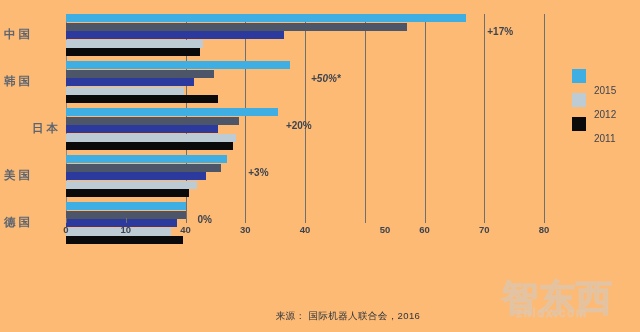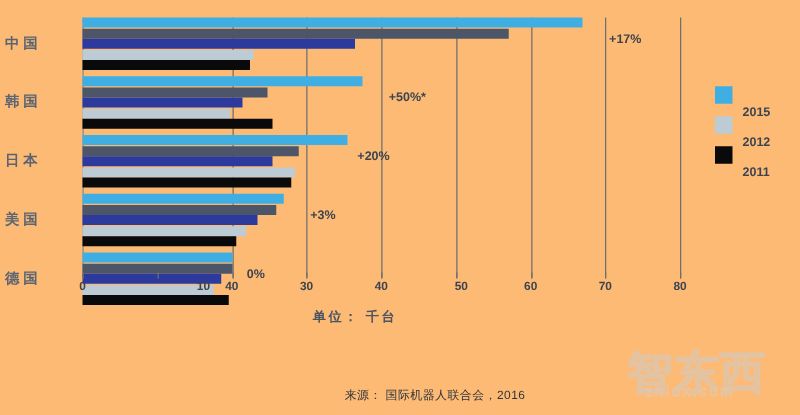--- a/index.html
+++ b/index.html
@@ -88,21 +88,21 @@
     height: 24px;
   }
   .legend-swatch {
     width: 14px; height: 14px;
     flex: 0 0 14px;
   }
   .legend-text {
     margin-left: 8px;
     font-size: 10px;
     color: #3d4450;
-    font-weight: 700;
+    font-weight: 400;
     margin-top: 28px;
   }
 
   
   #unit-label {
     position: absolute;
     left: 0; top: 247px;
     width: 640px;
     text-align: center;
     padding-right: 72px;
@@ -145,21 +145,21 @@
   }
 </style>
 </head>
 <body>
 
 <div id="chart-root">
 
   <div id="cat-labels">
       <div class="cat-label" style="top: 27.2px;">中国</div>
       <div class="cat-label" style="top: 74.2px;">韩国</div>
-      <div class="cat-label" style="top: 121.2px;">日本</div>
+      <div class="cat-label" style="top: 121.2px; margin-left: 28px;">日本</div>
       <div class="cat-label" style="top: 168.2px;">美国</div>
       <div class="cat-label" style="top: 215.2px;">德国</div>
     </div>
 
   <div id="plot">
     <div class="axis-baseline"></div>
     <div id="gridlines">
         <div class="gridline" style="left: 119.512px; height: 208px;"></div>
         <div class="gridline" style="left: 179.268px; height: 208px;"></div>
         <div class="gridline" style="left: 239.024px; height: 208px;"></div>
@@ -192,39 +192,39 @@
         <div class="bar" title="德国 2015: 20" style="top: 188px; width: 119.512px; background: rgb(63, 175, 227);"></div>
         <div class="bar" title="德国 2014: 20" style="top: 196.6px; width: 119.512px; background: rgb(76, 86, 104);"></div>
         <div class="bar" title="德国 2013: 18.5" style="top: 205.2px; width: 110.549px; background: rgb(43, 58, 156);"></div>
         <div class="bar" title="德国 2012: 17.5" style="top: 213.8px; width: 104.573px; background: rgb(188, 203, 212);"></div>
         <div class="bar" title="德国 2011: 19.5" style="top: 222.4px; width: 116.524px; background: rgb(10, 10, 10);"></div>
       </div>
   </div>
 
   <div id="annotations">
       <div class="growth" style="left: 487.28px; top: 26px;">+17%</div>
-      <div class="growth" style="left: 311px; top: 73px;">+50%*</div>
+      <div class="growth" style="left: 311px; top: 73px; font-style: italic;">+50%*</div>
       <div class="growth" style="left: 285.902px; top: 120px;">+20%</div>
       <div class="growth" style="left: 248.256px; top: 167px;">+3%</div>
       <div class="growth" style="left: 197.463px; top: 214px;">0%</div>
     </div>
 
   <div id="xaxis">
       <div class="tick-mark" style="left: 0px;"></div>
       <div class="tick-label" style="left: 0px;">0</div>
       <div class="tick-mark" style="left: 59.7561px;"></div>
-      <div class="tick-label" style="left: 59.7561px; margin-left: 37px;">10</div>
+      <div class="tick-label" style="left: 59.7561px;">10</div>
       <div class="tick-mark" style="left: 119.512px;"></div>
       <div class="tick-label" style="left: 119.512px;">40</div>
       <div class="tick-mark" style="left: 179.268px;"></div>
       <div class="tick-label" style="left: 179.268px;">30</div>
       <div class="tick-mark" style="left: 239.024px;"></div>
       <div class="tick-label" style="left: 239.024px;">40</div>
       <div class="tick-mark" style="left: 298.78px;"></div>
-      <div class="tick-label" style="left: 283px; padding-left: 40px;">50</div>
+      <div class="tick-label" style="left: 299px; padding-left: 40px;">50</div>
       <div class="tick-mark" style="left: 358.537px;"></div>
       <div class="tick-label" style="left: 358.537px;">60</div>
       <div class="tick-mark" style="left: 418.293px;"></div>
       <div class="tick-label" style="left: 418.293px;">70</div>
       <div class="tick-mark" style="left: 478.049px;"></div>
       <div class="tick-label" style="left: 478.049px;">80</div>
     </div>
 
   <div id="legend">
       <div class="legend-row">
@@ -234,21 +234,20 @@
       <div class="legend-row">
         <span class="legend-swatch" style="background: rgb(188, 203, 212);"></span>
         <span class="legend-text">2012</span>
       </div>
       <div class="legend-row">
         <span class="legend-swatch" style="background: rgb(10, 10, 10);"></span>
         <span class="legend-text">2011</span>
       </div>
     </div>
 
-  <div id="unit-label">单位： 千台</div>
   <div id="source-label">来源： 国际机器人联合会，2016</div>
 
   <div id="watermark">
     <div class="wm-cn">智东西</div>
     <div class="wm-url">zhidx.com</div>
   </div>
 
 </div>
 
 </body></html>

